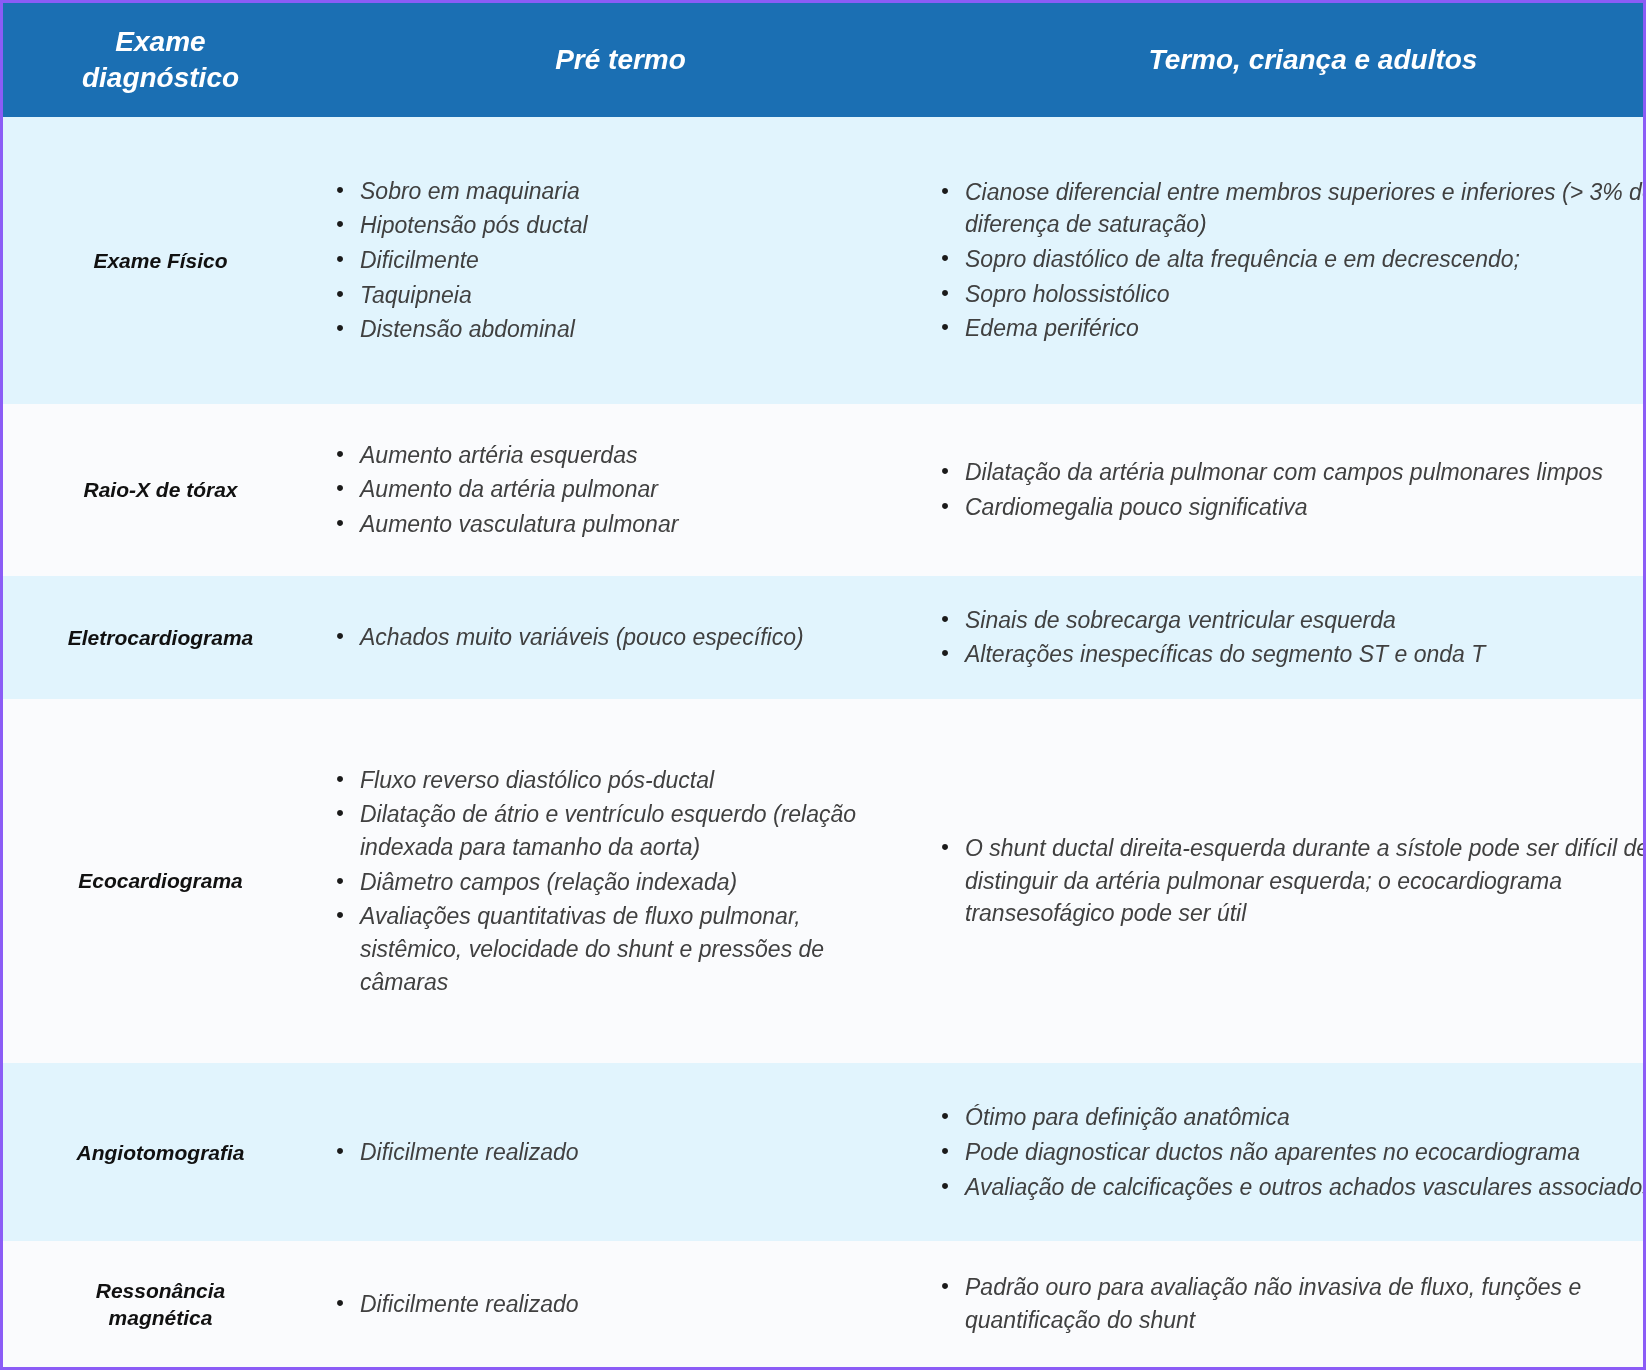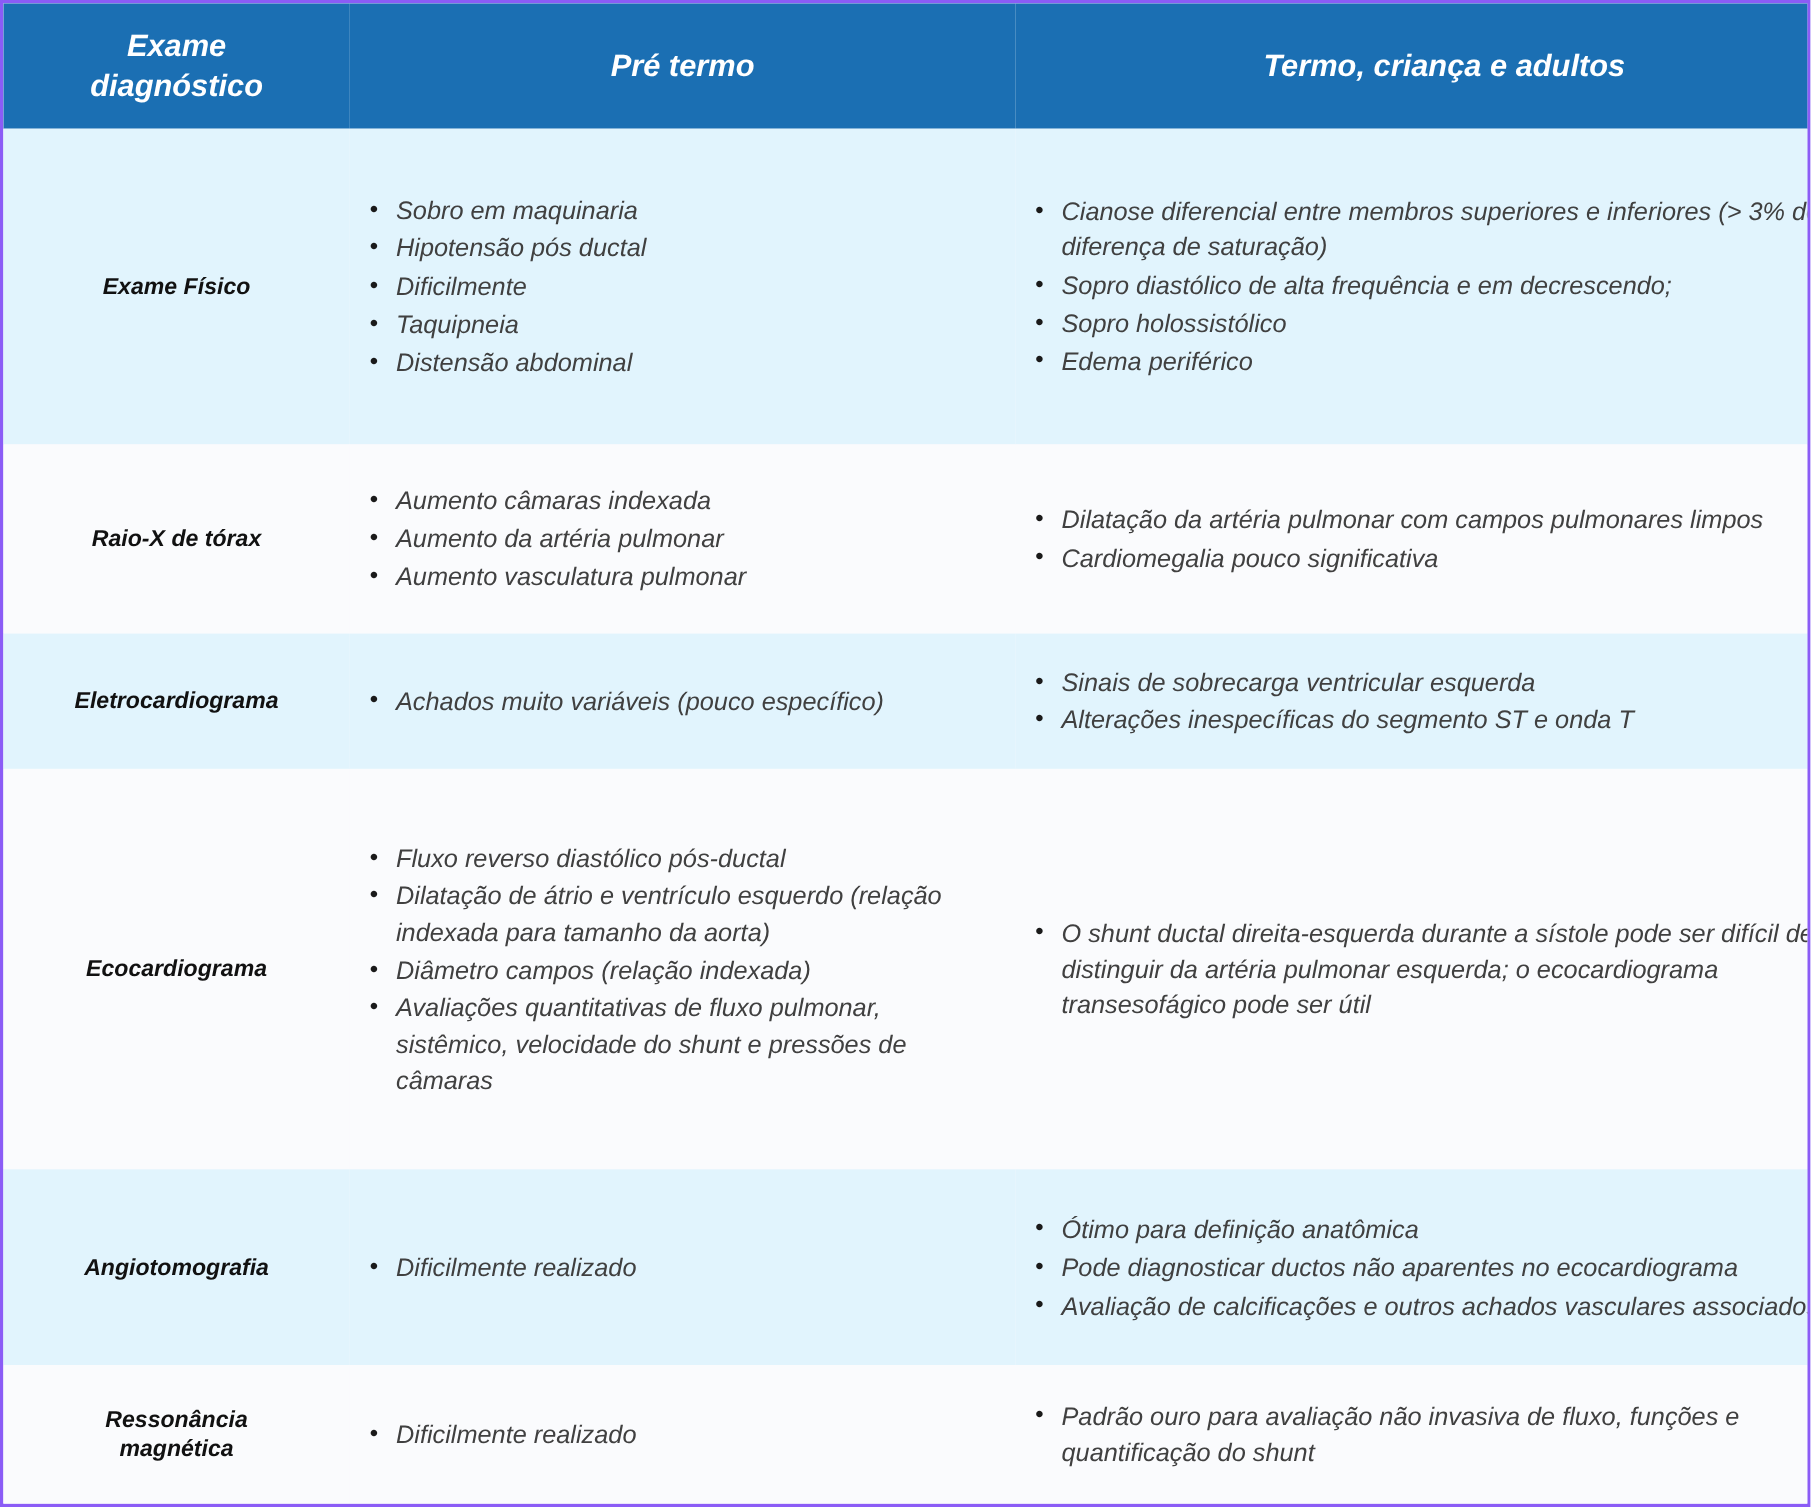--- a/index.html
+++ b/index.html
@@ -144,21 +144,21 @@
             <li>Sopro holossistólico</li>
             <li>Edema periférico</li>
           </ul>
         </td>
       </tr>
 
       <tr class="band-white row-raiox">
         <td class="exam-cell">Raio-X de tórax</td>
         <td class="list-cell">
           <ul>
-            <li>Aumento câmaras indexada</li>
+            <li>Aumento artéria esquerdas</li>
             <li>Aumento da artéria pulmonar</li>
             <li>Aumento vasculatura pulmonar</li>
           </ul>
         </td>
         <td class="list-cell">
           <ul>
             <li>Dilatação da artéria pulmonar com campos pulmonares limpos</li>
             <li>Cardiomegalia pouco significativa</li>
           </ul>
         </td>

